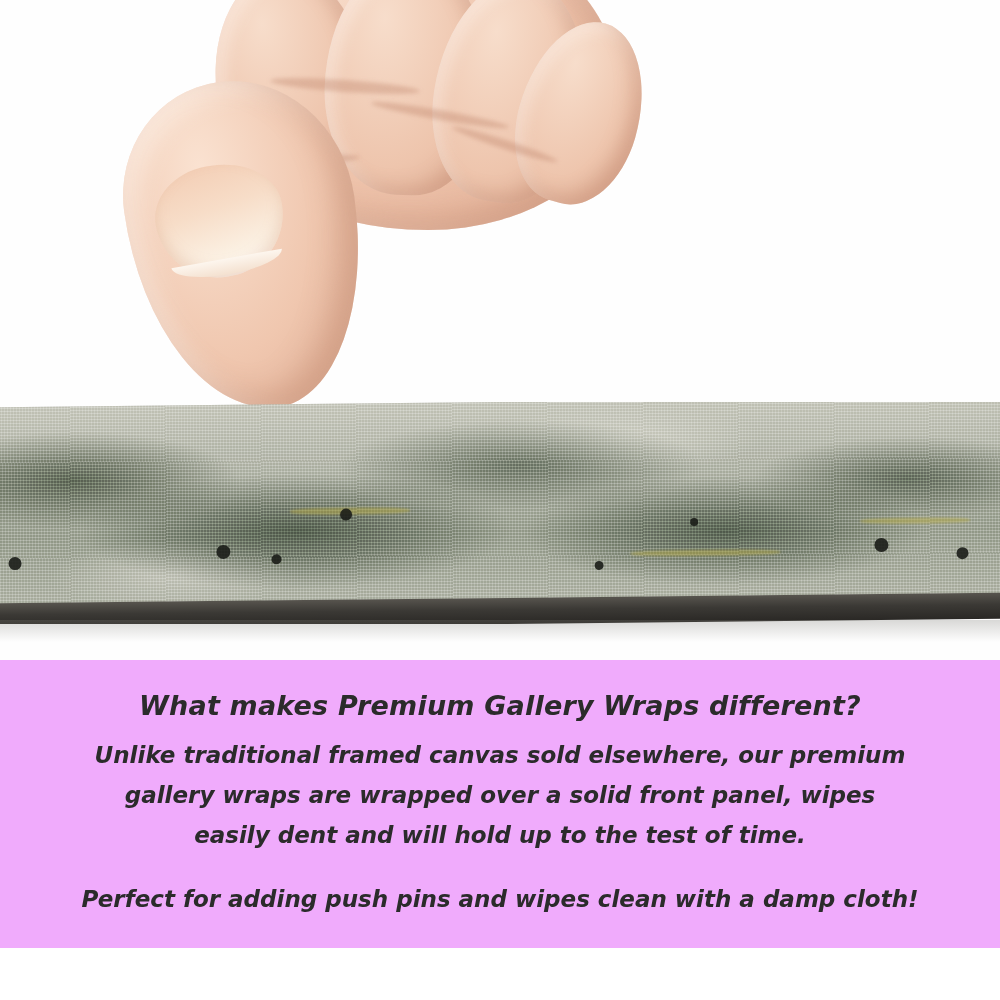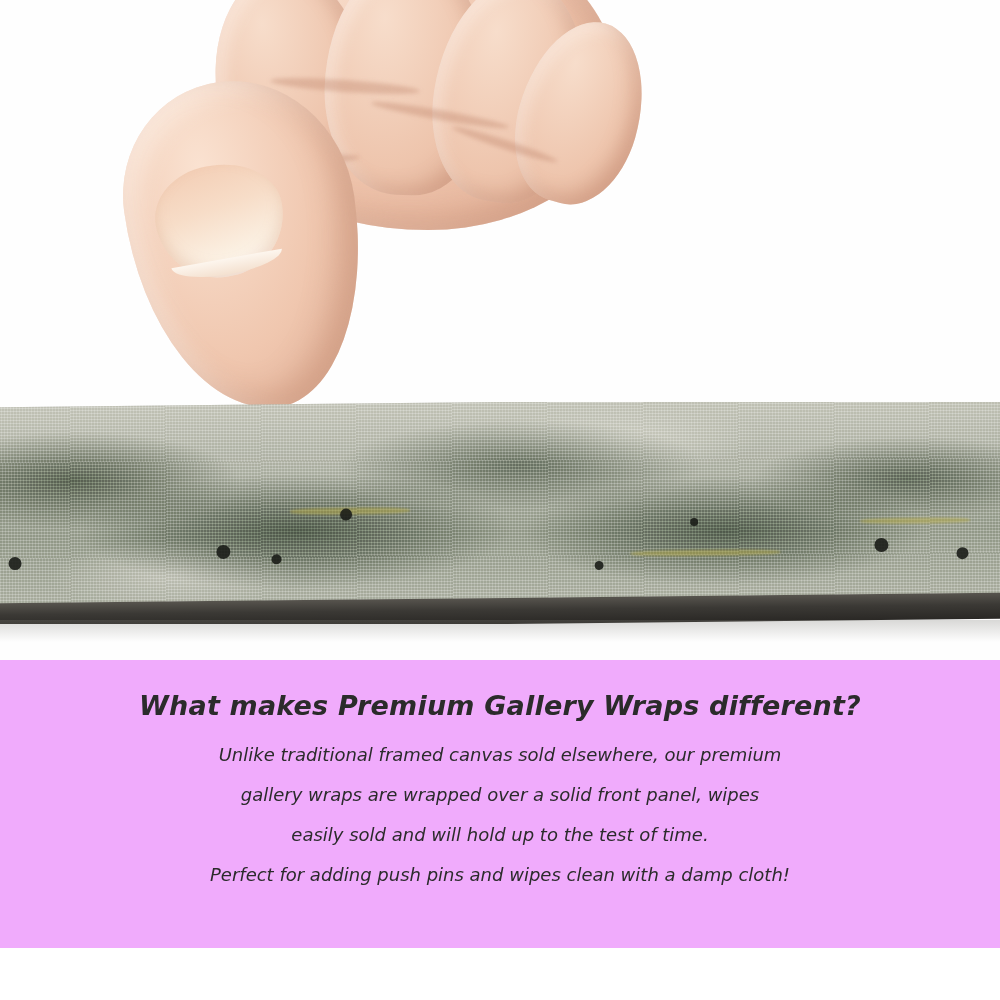--- a/index.html
+++ b/index.html
@@ -185,26 +185,26 @@
     font-family: "DejaVu Sans", sans-serif;
     font-style: italic;
   }
   .caption .headline {
     font-size: 27px;
     font-weight: 700;
     letter-spacing: 0.2px;
     margin-bottom: 14px;
   }
   .caption .line {
-    font-size: 18px;
+    font-size: 23px;
     line-height: 40px;
-    font-weight: 400;
+    font-weight: 700;
   }
   .caption .line.last {
-    margin-top: 0;
+    margin-top: 24px;
   }
 </style>
 </head>
 <body>
 
 <div class="page">
 
   <div class="photo">
 
     <div class="hand">
@@ -239,17 +239,17 @@
       <div class="slab-bottom"></div>
     </div>
     <div class="slab-shadow"></div>
 
   </div>
 
   <div class="caption">
     <div class="headline">What makes Premium Gallery Wraps different?</div>
     <div class="line">Unlike traditional framed canvas sold elsewhere, our premium</div>
     <div class="line">gallery wraps are wrapped over a solid front panel, wipes</div>
-    <div class="line">easily sold and will hold up to the test of time.</div>
+    <div class="line">easily dent and will hold up to the test of time.</div>
     <div class="line last">Perfect for adding push pins and wipes clean with a damp cloth!</div>
   </div>
 
 </div>
 
 </body></html>

